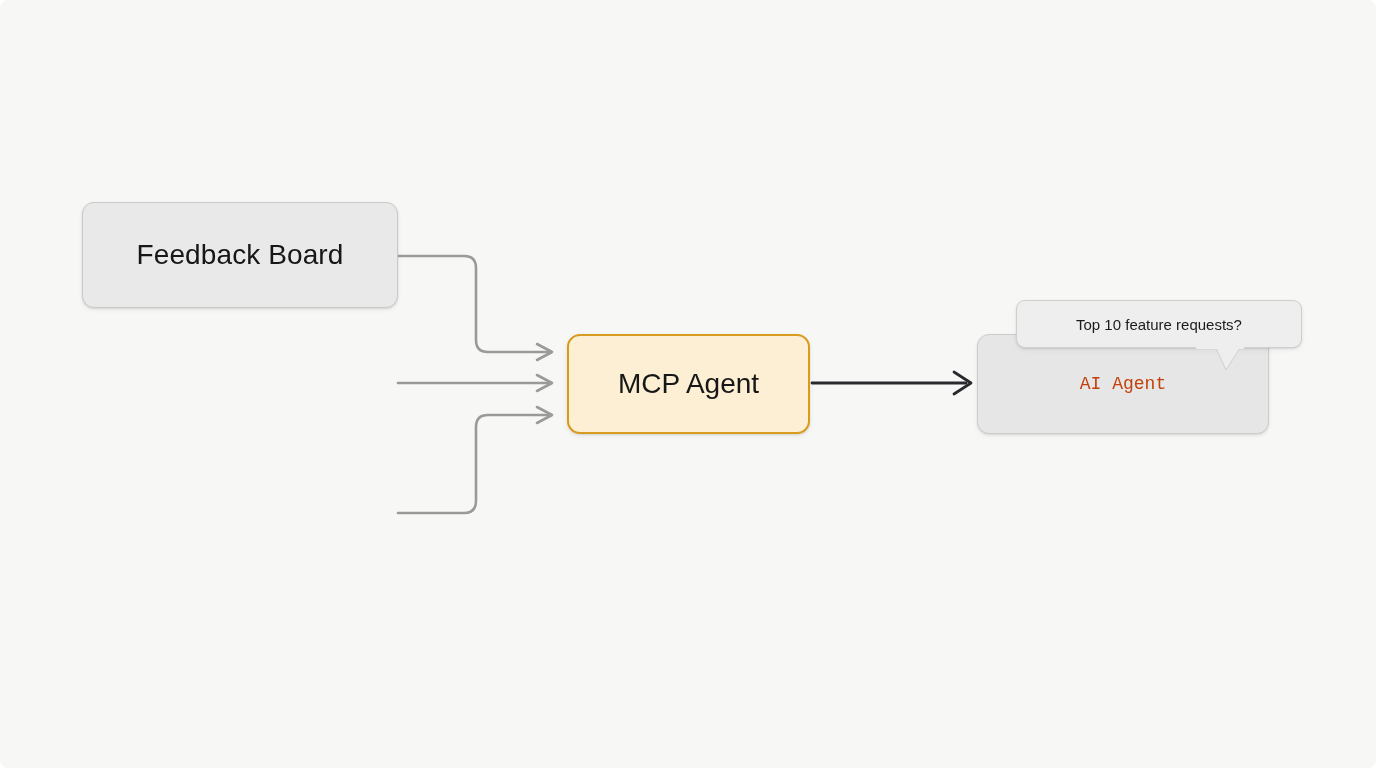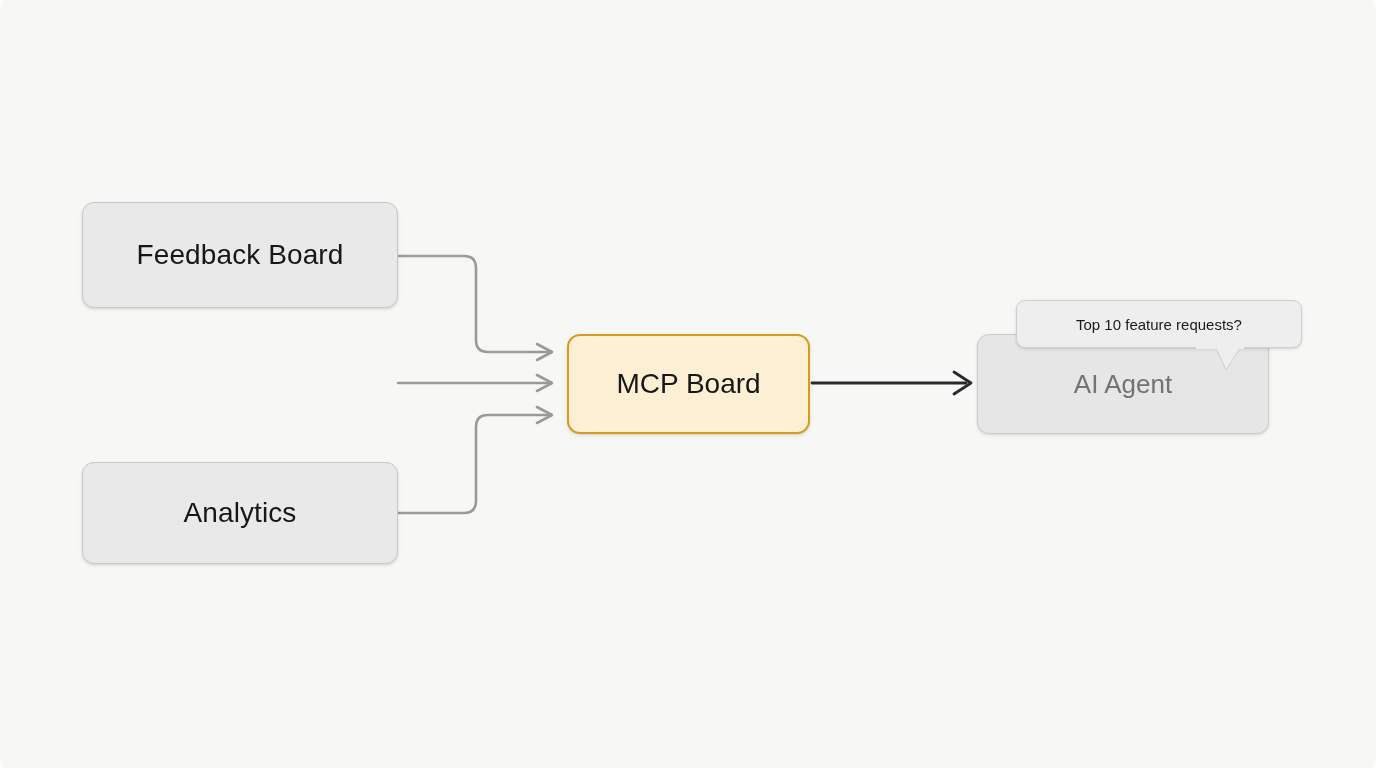--- a/index.html
+++ b/index.html
@@ -69,22 +69,23 @@
     color: #171717;
   }
 
   .node-agent {
     background: #e6e6e6;
     border: 1px solid #cccccc;
     box-shadow: 0 1px 2px rgba(0,0,0,0.09), 0 2px 5px rgba(0,0,0,0.05);
   }
 
   .node-agent .node-label {
-    font-size: 26px;
-    color: #737373;
+    font-size: 18px;
+    color: #c2410c;
+    font-family: Liberation Mono, monospace;
   }
 
   .bubble {
     position: absolute;
     box-sizing: border-box;
     display: flex;
     align-items: center;
     justify-content: center;
     background: #eeeeee;
     border: 1px solid #cfcfcf;
@@ -123,26 +124,23 @@
 
     <path d="M 812 383 L 966 383" fill="none" stroke="#2a2a2e" stroke-width="2.8" stroke-linecap="round" stroke-linejoin="round"></path>
     <path d="M 954 372 L 971 383 L 954 394" fill="none" stroke="#2a2a2e" stroke-width="2.8" stroke-linecap="round" stroke-linejoin="round"></path>
   </svg>
 
   <div class="node node-source" style="left:82px; top:202px; width:316px; height:106px;">
     <span class="node-label">Feedback Board</span>
   </div>
 
 
-  <div class="node node-source" style="left:82px; top:462px; width:316px; height:102px;">
-    <span class="node-label">Analytics</span>
-  </div>
 
   <div class="node node-center" style="left:567px; top:334px; width:243px; height:100px;">
-    <span class="node-label">MCP Board</span>
+    <span class="node-label">MCP Agent</span>
   </div>
 
   <div class="node node-agent" style="left:977px; top:334px; width:292px; height:100px;">
     <span class="node-label">AI Agent</span>
   </div>
 
   <div class="bubble" style="left:1016px; top:300px; width:286px; height:48px;">
     <span class="bubble-text">Top 10 feature requests?</span>
   </div>
 

